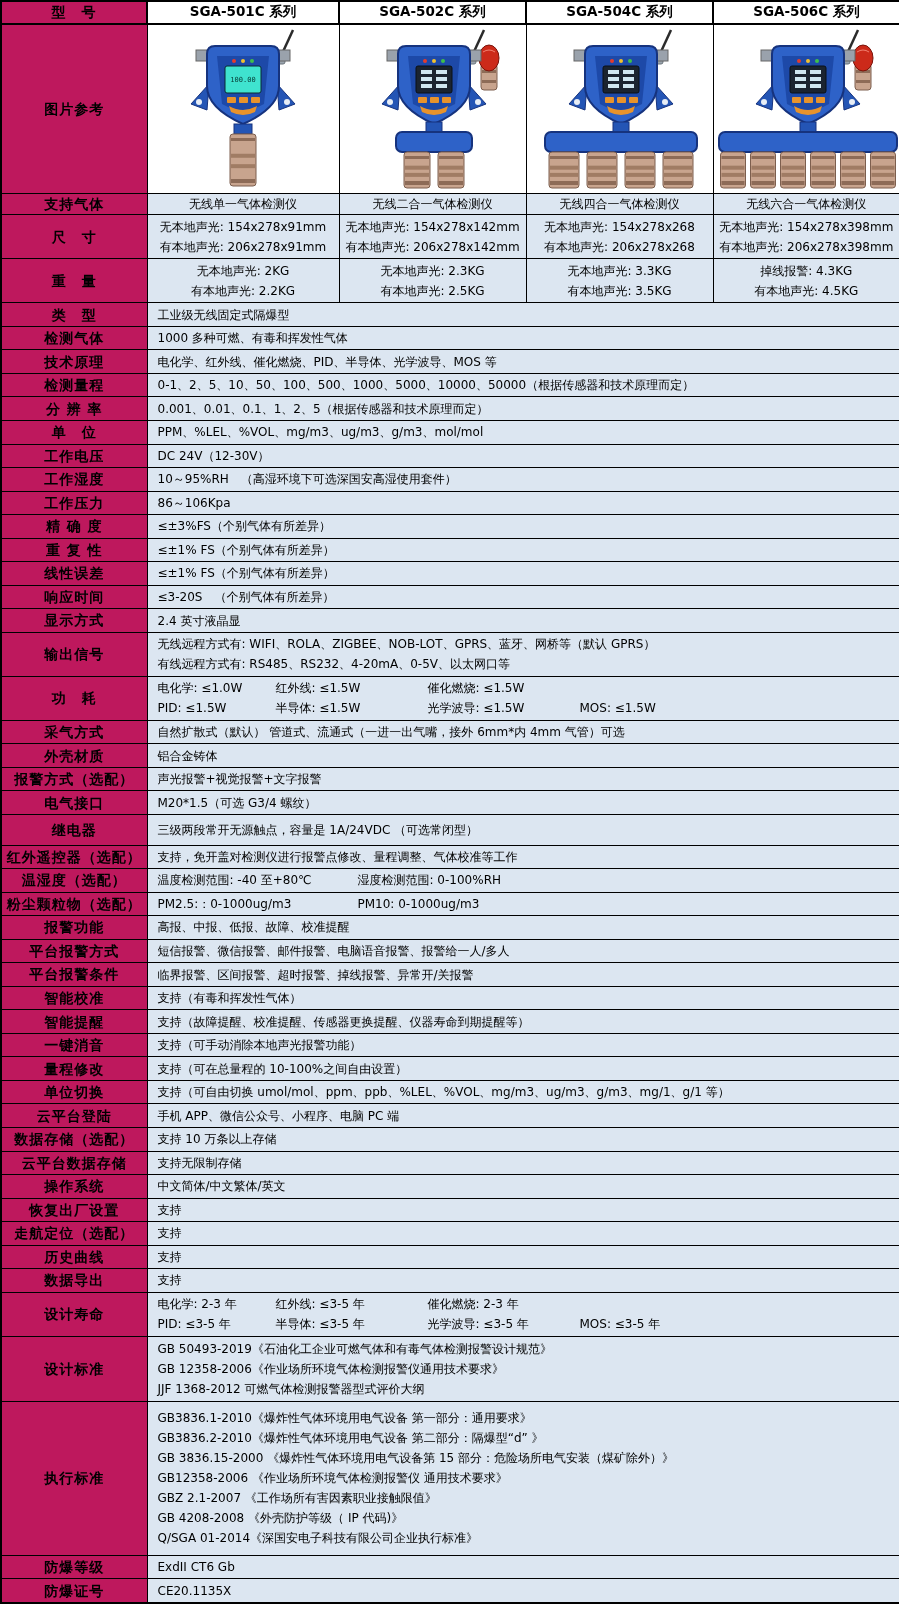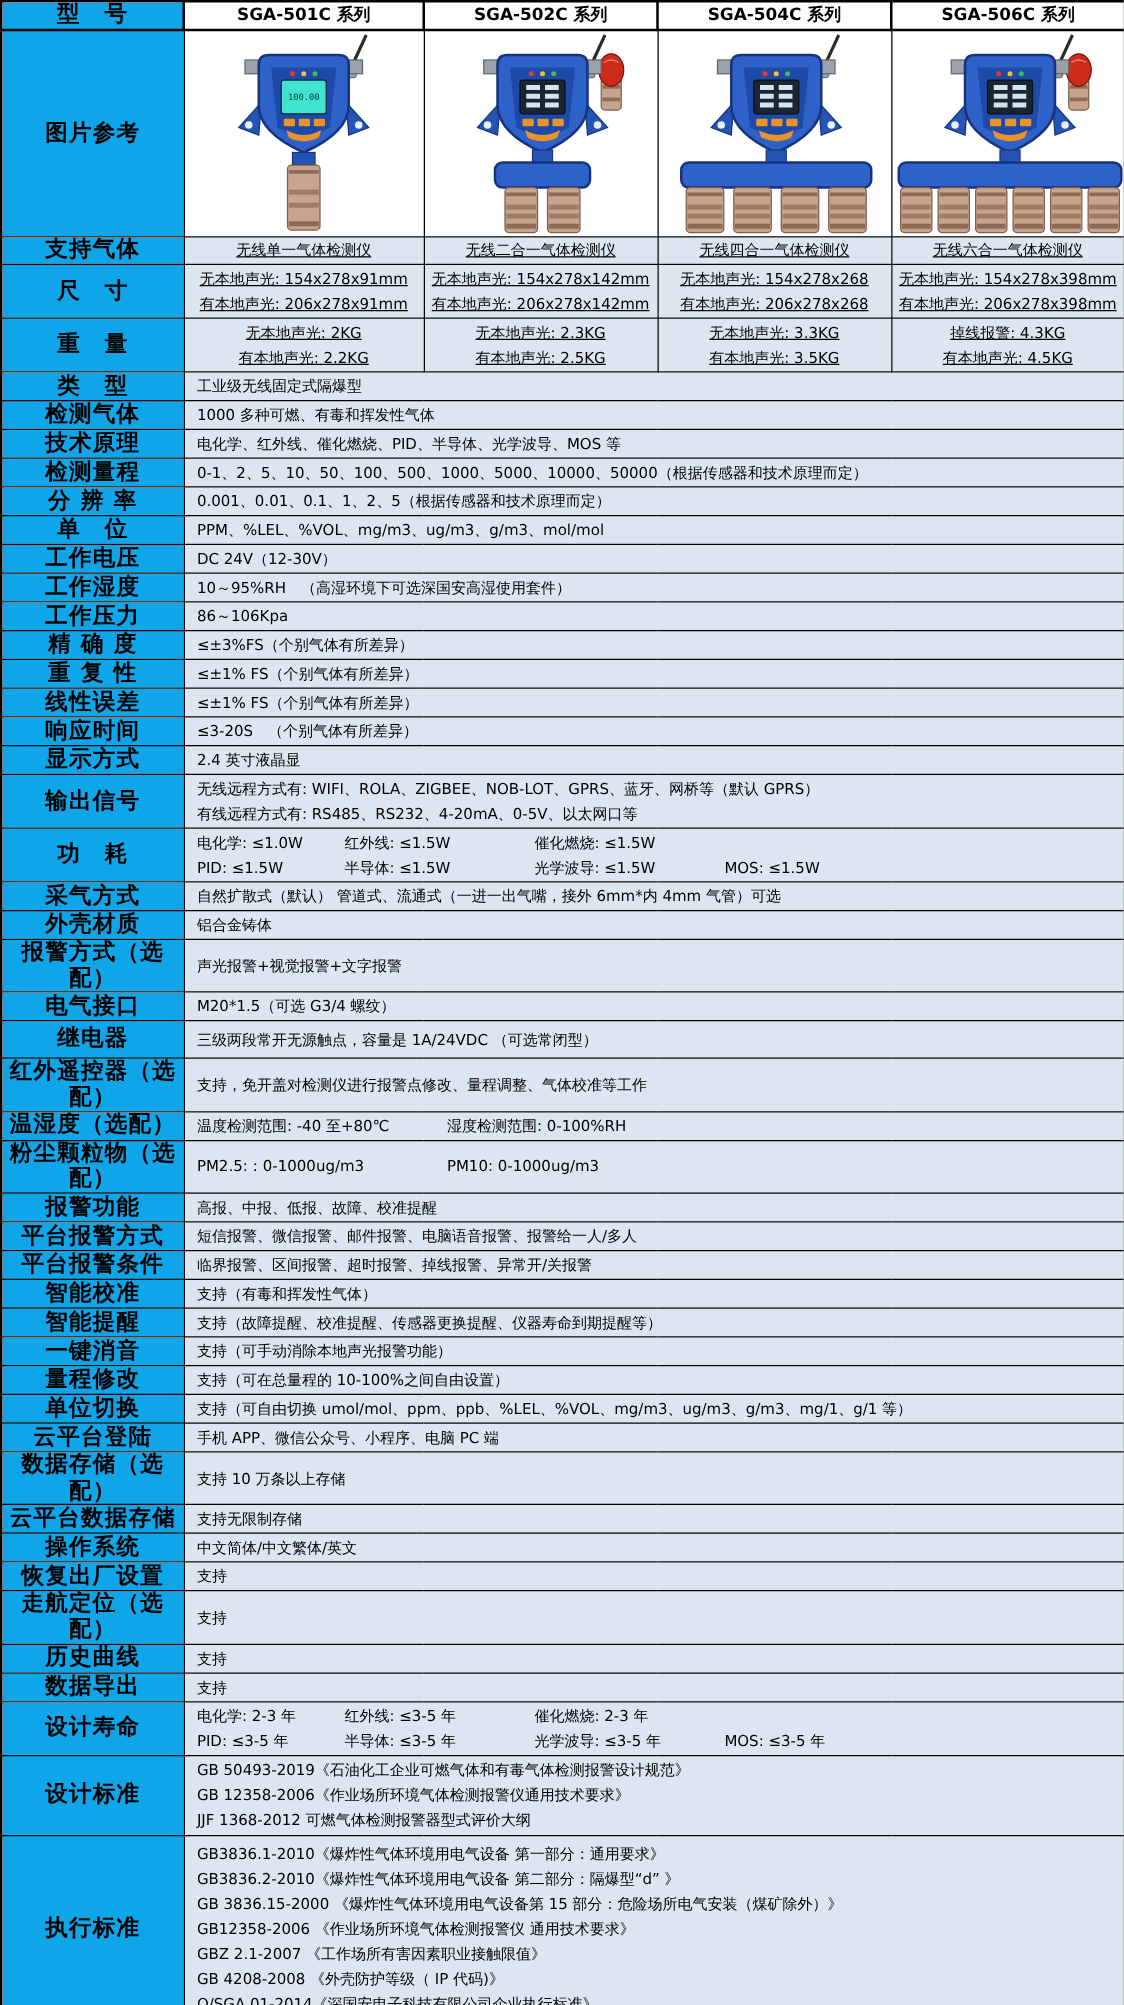--- a/index.html
+++ b/index.html
@@ -1,24 +1,24 @@
 <!DOCTYPE html>
 <html lang="zh"><head>
 <meta charset="utf-8">
 <style>
   html,body{margin:0;padding:0;background:#FFFFFF;}
   body{width:899px;font-family:"DejaVu Sans","Liberation Sans",sans-serif;color:#000;}
   table{border-collapse:collapse;width:899px;height:1604px;table-layout:fixed;border:2px solid #000;}
   td{border:1px solid #000;padding:0;vertical-align:middle;overflow:hidden;}
   tr.hdr td{border-width:2px;}
-  .lbl{background:#0ea5e9;font-weight:bold;text-align:center;font-size:18px;letter-spacing:1px;line-height:1.15;padding:0 2px;}
+  .lbl{background:#be185d;font-weight:bold;text-align:center;font-size:14px;letter-spacing:1px;line-height:1.15;padding:0 2px;}
   .model{background:#FFFFFF;font-weight:bold;text-align:center;font-size:13.5px;margin-top:36px;}
   .img-cell{background:#FFFFFF;text-align:center;vertical-align:middle;}
   .val{background:#DCE6F1;font-size:12px;padding:1px 10px;}
-  .val.center{text-align:center;padding:1px 2px;text-decoration:underline;}
+  .val.center{text-align:center;padding:1px 2px;}
   .line{display:block;line-height:20px;white-space:pre;}
   .twol span{display:block;line-height:20px;text-align:center;white-space:pre;}
   .seg{display:inline-block;white-space:pre;}
   .line[data-segs="3"] .seg:nth-child(1),
   .line[data-segs="4"] .seg:nth-child(1){min-width:118px;}
   .line[data-segs="3"] .seg:nth-child(2),
   .line[data-segs="4"] .seg:nth-child(2){min-width:152px;}
   .line[data-segs="3"] .seg:nth-child(3),
   .line[data-segs="4"] .seg:nth-child(3){min-width:152px;}
   .line[data-segs="2"] .seg:nth-child(1){min-width:200px;}

